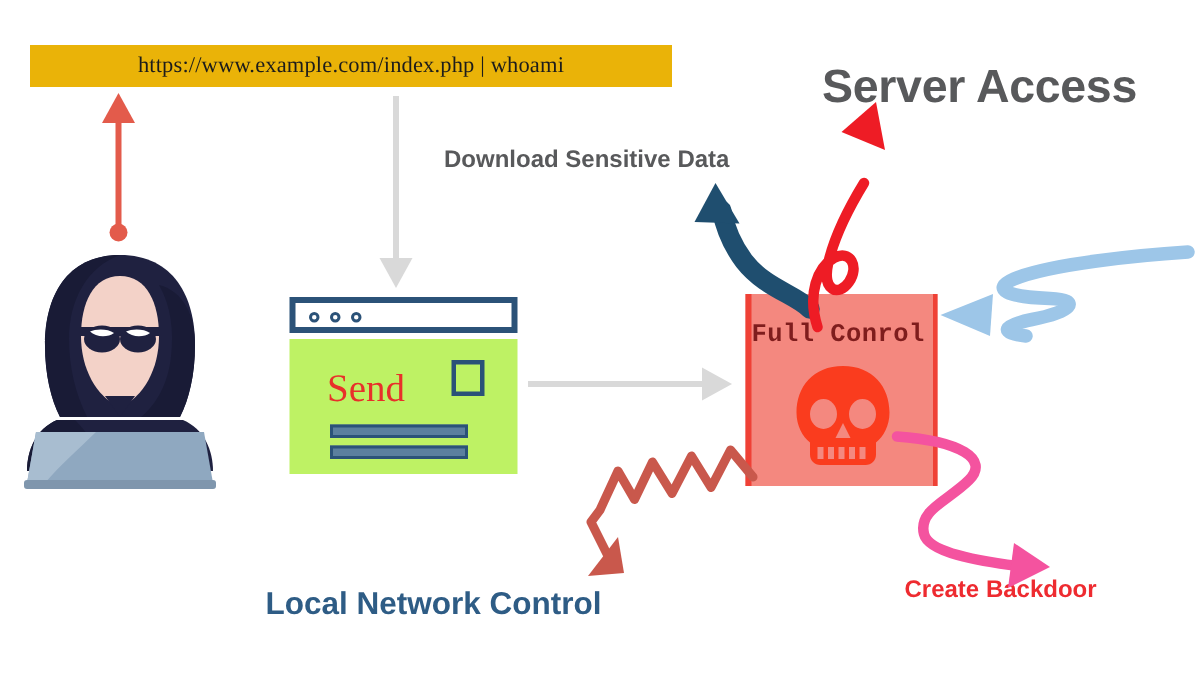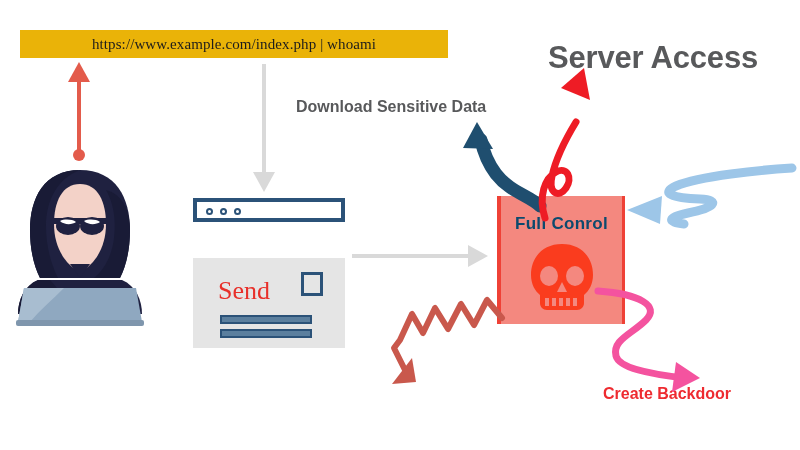--- a/index.html
+++ b/index.html
@@ -80,25 +80,25 @@
     width: 128px; height: 128px;
     background: #f4887f;
     border-left: 4px solid #ef4136;
     border-right: 3px solid #ef4136;
     box-sizing: border-box;
   }
   #server-box-label {
     position: absolute;
     left: 0; right: 0;
     top: 18px;
-    text-align: center;
-    font-family: Liberation Sans, sans-serif;
+    text-align: left;
+    font-family: Liberation Mono, monospace;
     font-weight: bold;
     font-size: 17px;
-    color: #0c4a6e;
+    color: #7f1d1d;
     white-space: nowrap;
     letter-spacing: 0.3px;
   }
   #skull-icon {
     position: absolute;
     left: 50%;
     top: 46px;
     transform: translateX(-50%);
   }
 
@@ -123,22 +123,21 @@
     border: 2.5px solid #2b5278;
     box-sizing: border-box;
   }
   #dot-1 { left: 9px; }
   #dot-2 { left: 23px; }
   #dot-3 { left: 37px; }
   #browser-body {
     position: absolute;
     left: 0; top: 28px;
     width: 152px; height: 90px;
-    background: #e5e5e5;
-    margin-top: 32px;
+    background: #bef264;
   }
   #send-text {
     position: absolute;
     left: 25px; top: 20px;
     font-family: "Liberation Serif", serif;
     font-size: 26px;
     color: #e8302a;
     line-height: 1;
   }
   #send-checkbox {
@@ -178,20 +177,21 @@
 
   <div class="abs" id="url-bar">
     <span id="url-bar-text" title="Enter URL">https://www.example.com/index.php | whoami</span>
   </div>
 
   <div class="abs label" id="label-server-access">Server Access</div>
 
   <div class="abs label" id="label-download">Download Sensitive Data</div>
 
 
+  <div class="abs label" id="label-local-network">Local Network Control</div>
 
   <div class="abs label" id="label-create-backdoor">Create Backdoor</div>
 
   <div class="abs" id="hacker-figure">
     <svg width="132" height="160" viewBox="0 0 132 160">
 
       <path d="M66 2 C30 2 16 30 16 62 C16 82 20 98 26 110 L106 110 C112 98 116 82 116 62 C116 30 102 2 66 2 Z" fill="#1f2140"></path>
 
       <path d="M66 16 C48 16 40 34 40 56 C40 78 50 96 66 104 C82 96 92 78 92 56 C92 34 84 16 66 16 Z" fill="#f3d2c8"></path>
 

